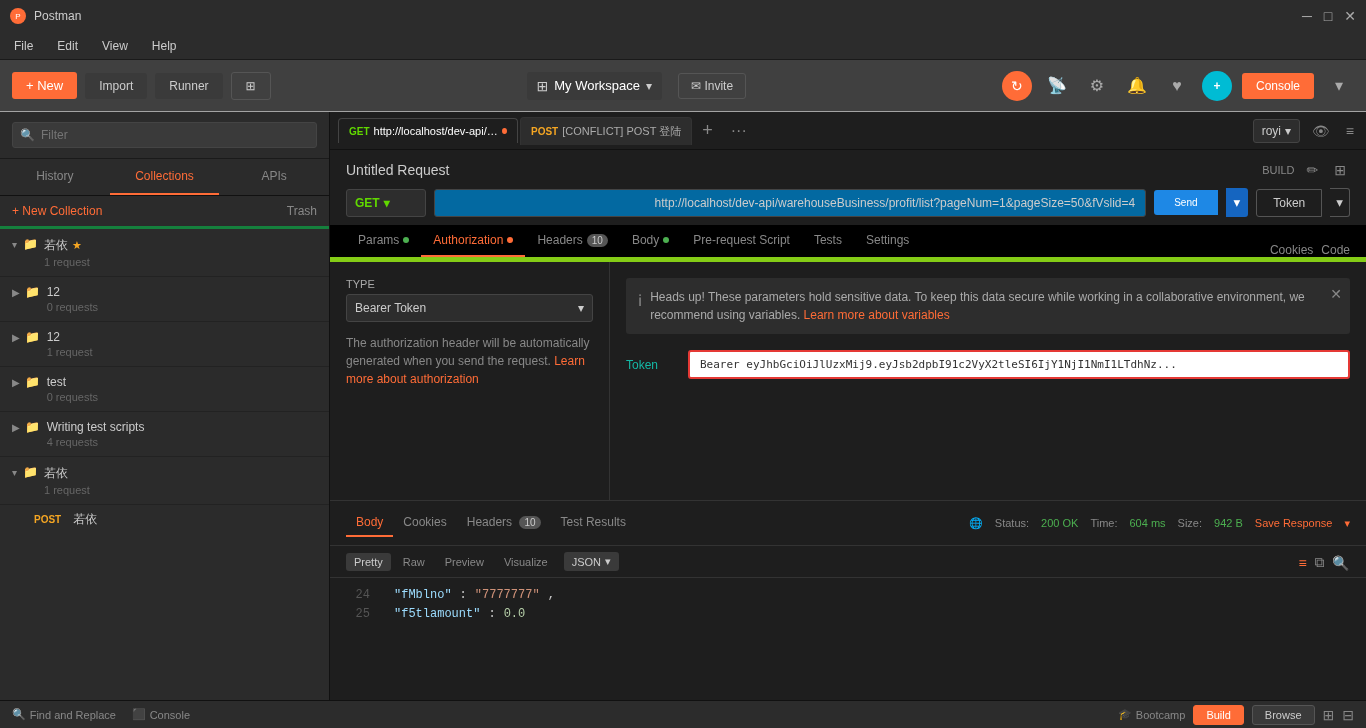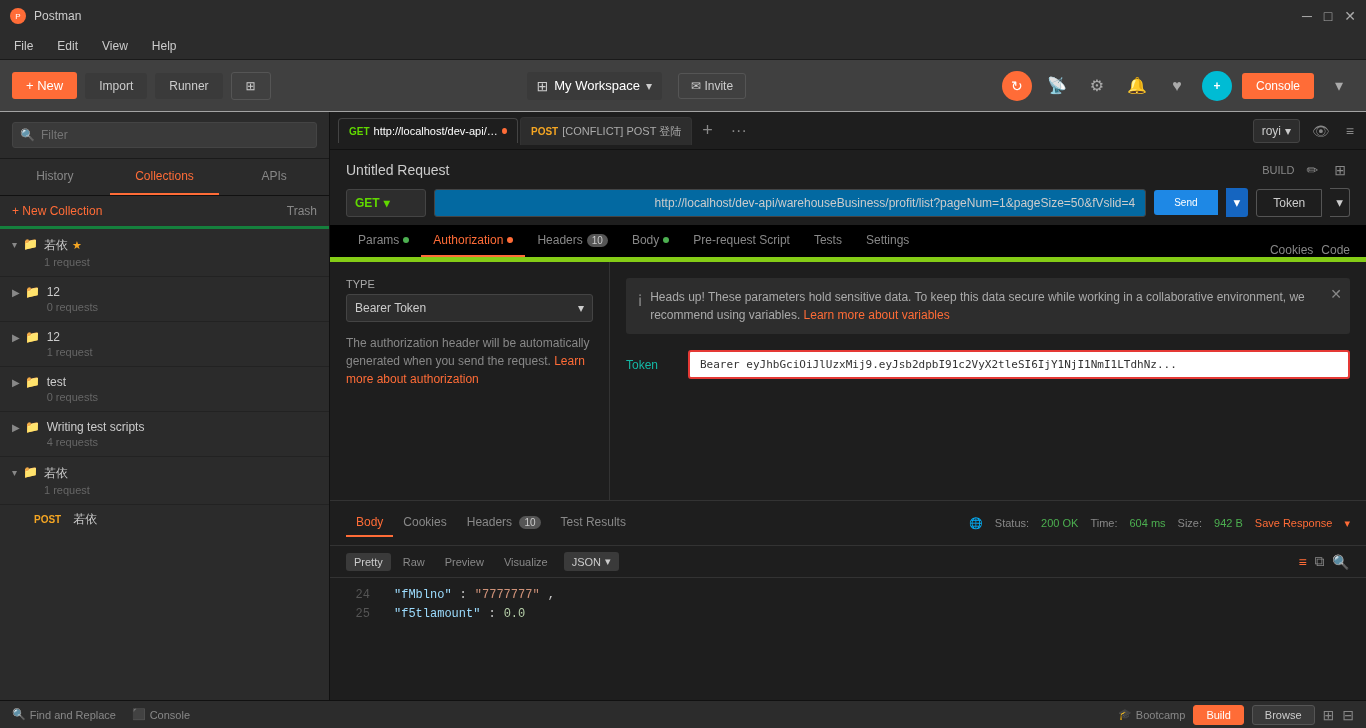--- a/index.html
+++ b/index.html
@@ -487,21 +487,21 @@
     .response-tab.active { color: #FF6C37; border-bottom: 2px solid #FF6C37; }
     .response-meta { margin-left: auto; display: flex; align-items: center; gap: 12px; font-size: 11px; color: #888; }
     .status-ok { color: #4CAF50; }
     .time-val { color: #4CAF50; }
     .size-val { color: #4CAF50; }
     .save-response-btn { color: #FF6C37; background: none; border: none; font-size: 11px; cursor: pointer; }
 
     
     .format-bar {
       display: flex;
-      align-items: center;
+      align-items: flex-end;
       padding: 6px 16px;
       border-bottom: 1px solid #333;
       gap: 4px;
     }
     .format-tab {
       padding: 3px 8px;
       font-size: 11px;
       cursor: pointer;
       color: #888;
       border-radius: 3px;

